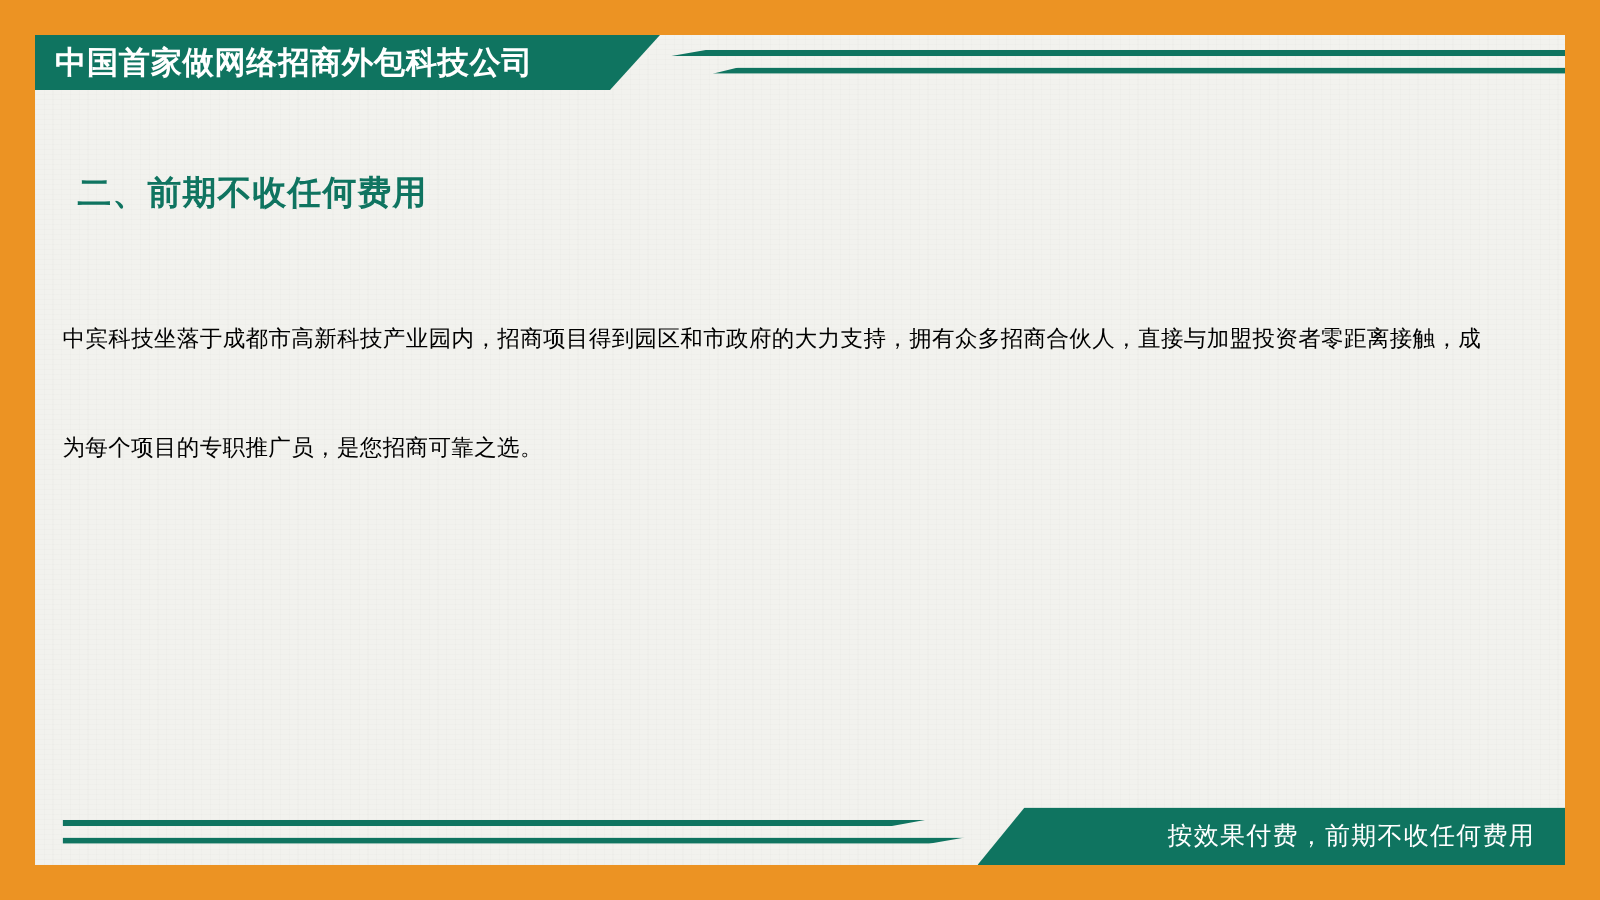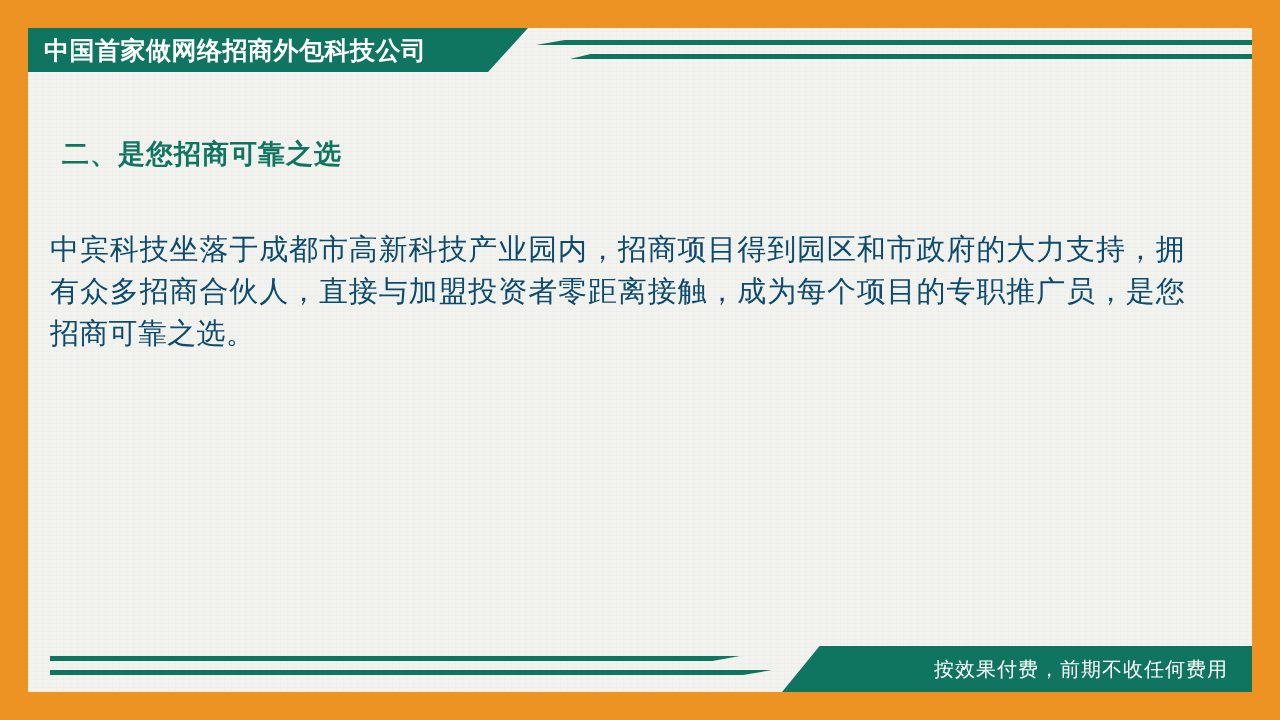--- a/index.html
+++ b/index.html
@@ -101,23 +101,23 @@
     white-space: nowrap;
   }
 
   
   .body-text {
     position: absolute;
     left: 50px;
     top: 228px;
     width: 1135px;
     font-family: "DejaVu Serif", serif;
-    font-size: 29px;
-    line-height: 42px;
-    color: #0c4a6e;
+    font-size: 18px;
+    line-height: 87px;
+    color: #000000;
     text-align: justify;
     text-justify: inter-ideograph;
     letter-spacing: 0.3px;
   }
 
   
   .footer-wrap {
     position: absolute;
     left: 28px;
     bottom: 28px;
@@ -174,21 +174,21 @@
 
   <div class="paper"></div>
 
   <div class="header-wrap">
     <div class="header-band"></div>
     <div class="header-title">中国首家做网络招商外包科技公司</div>
     <div class="header-rule"></div>
     <div class="header-rule2"></div>
   </div>
 
-  <div class="section-heading">二、是您招商可靠之选</div>
+  <div class="section-heading">二、前期不收任何费用</div>
 
   <div class="body-text">中宾科技坐落于成都市高新科技产业园内，招商项目得到园区和市政府的大力支持，拥有众多招商合伙人，直接与加盟投资者零距离接触，成为每个项目的专职推广员，是您招商可靠之选。</div>
 
   <div class="footer-wrap">
     <div class="footer-rule"></div>
     <div class="footer-rule2"></div>
     <div class="footer-band"></div>
     <div class="footer-text">按效果付费，前期不收任何费用</div>
   </div>
 

